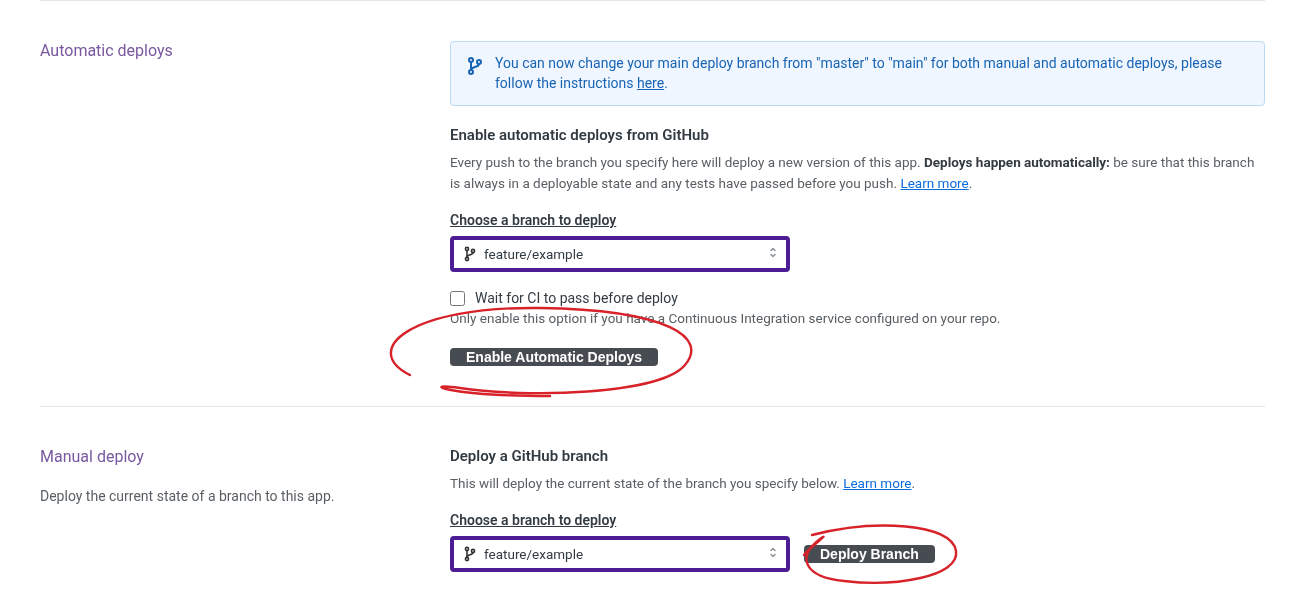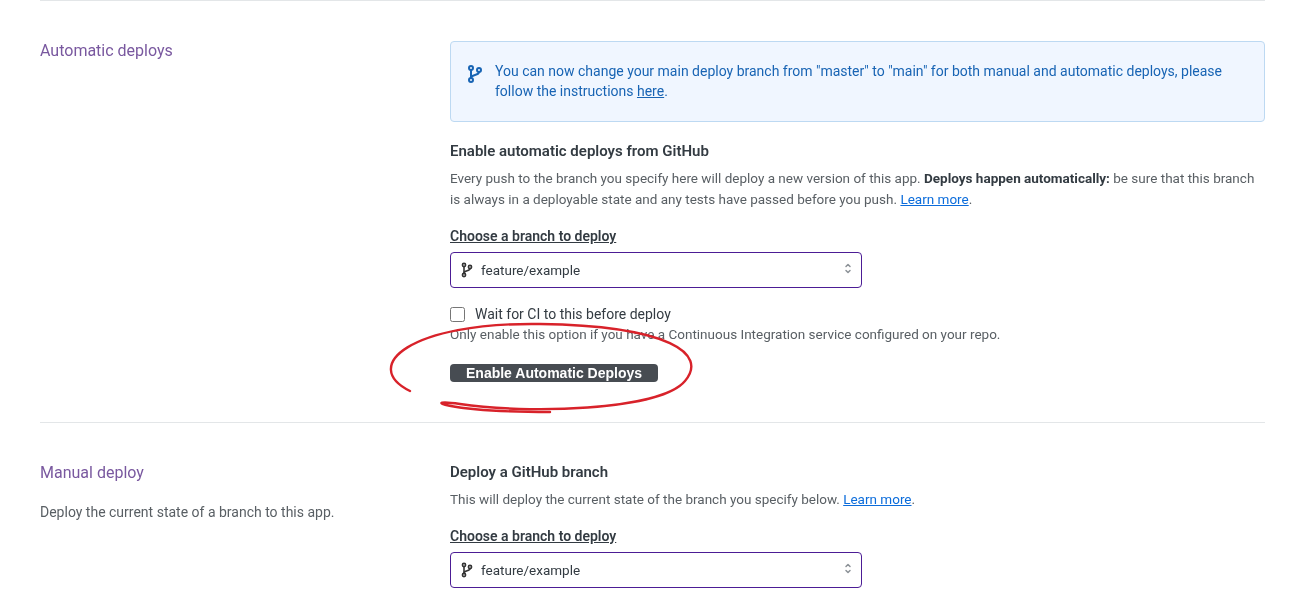--- a/index.html
+++ b/index.html
@@ -28,35 +28,35 @@
   .section{display:flex;padding:40px 0;}
   .left{flex:0 0 410px;padding-right:30px;}
   .right{flex:1;min-width:0;}
   .sec-title{color:var(--purple);font-size:16px;font-weight:400;margin:0 0 20px 0;}
   .sec-desc{color:var(--muted);font-size:14px;line-height:1.45;margin:0;}
   .notice{
     display:flex;align-items:flex-start;
     background:var(--noticeBg);
     border:1px solid var(--noticeBorder);
     border-radius:4px;
-    padding:20px 16px;
+    padding:12px 16px;
     margin-bottom:20px;
     color:#1864b4;
     font-size:14px;line-height:1.4;justify-content:center;
   }
   .notice svg{flex:0 0 auto;margin-right:12px;margin-top:2px;}
   .notice a{color:#1864b4;text-decoration:underline;}
   h4.sub{font-size:15px;font-weight:600;color:var(--text);margin:0 0 8px 0;}
   p.help{font-size:13.5px;color:var(--muted);line-height:1.55;margin:0 0 18px 0;}
   p.help strong{color:var(--text);}
   a.link{color:var(--link);text-decoration:underline;}
   label.fld{display:block;font-size:14px;font-weight:600;color:var(--text);margin-bottom:8px;text-decoration:underline;}
   .select{
-    position:relative;width:412px;height:36px;
-    border:1px solid #4c1d95;border-radius:4px;background:#fff;
+    position:relative;width:340px;height:36px;
+    border:4px solid #4c1d95;border-radius:4px;background:#fff;
     display:flex;align-items:center;padding:0 30px 0 10px;
     cursor:pointer;color:var(--text);margin-bottom:18px;
   }
   .select svg.branch{margin-right:8px;flex:0 0 auto;}
   .select .sel-text{font-size:13.5px;}
   .select .chev{position:absolute;right:8px;top:50%;transform:translateY(-50%);color:#8b9196;}
   .check-row{display:flex;align-items:center;margin-bottom:4px;}
   .check-row input{width:15px;height:15px;margin:0 10px 0 0;}
   .check-row span{font-size:14px;color:var(--text);}
   p.hint{font-size:13.5px;color:var(--muted);margin:2px 0 22px 0;}
@@ -114,21 +114,21 @@
         <span class="chev">
           <svg width="10" height="14" viewBox="0 0 10 14" fill="none" stroke="currentColor" stroke-width="1.5" stroke-linecap="round" stroke-linejoin="round">
             <path d="M3 5l2-2 2 2"></path>
               <path d="M3 9l2 2 2-2"></path>
           </svg>
         </span>
       </div>
 
       <div class="check-row">
         <input type="checkbox" style="">
-        <span>Wait for CI to this before deploy</span>
+        <span>Wait for CI to pass before deploy</span>
       </div>
       <p class="hint">Only enable this option if you have a Continuous Integration service configured on your repo.</p>
 
       <div class="posrel" style="display:inline-block;">
         <svg class="scribble" width="370" height="110" viewBox="0 0 370 110" style="left:-100px;top:-48px;">
           <path d="M 60 75 C 10 50, 60 6, 190 8 C 320 10, 358 38, 335 65 C 310 95, 175 98, 110 88 C 70 82, 92 96, 200 96" fill="none" stroke="var(--scribble)" stroke-width="2.4" stroke-linecap="round"></path>
         </svg>
         <button class="btn">Enable Automatic Deploys</button>
       </div>
 
@@ -161,17 +161,23 @@
               <path d="M9 6.6c0 3-6 1.4-6 4.8"></path>
           </svg>
           <span class="sel-text">feature/example</span>
           <span class="chev">
             <svg width="10" height="14" viewBox="0 0 10 14" fill="none" stroke="currentColor" stroke-width="1.5" stroke-linecap="round" stroke-linejoin="round">
               <path d="M3 5l2-2 2 2"></path>
                 <path d="M3 9l2 2 2-2"></path>
             </svg>
           </span>
         </div>
+        <div class="posrel" style="display:inline-block;">
+          <svg class="scribble" width="190" height="80" viewBox="0 0 190 80" style="left:-20px;top:-28px;">
+            <path d="M 28 18 C 90 2, 168 6, 172 34 C 176 60, 110 70, 60 64 C 20 60, 12 40, 36 22 C 48 14, 26 30, 20 38" fill="none" stroke="var(--scribble)" stroke-width="2.4" stroke-linecap="round"></path>
+          </svg>
+          <button class="btn">Deploy Branch</button>
+        </div>
       </div>
 
     </div>
   </div>
 </div>
 
 </body></html>

